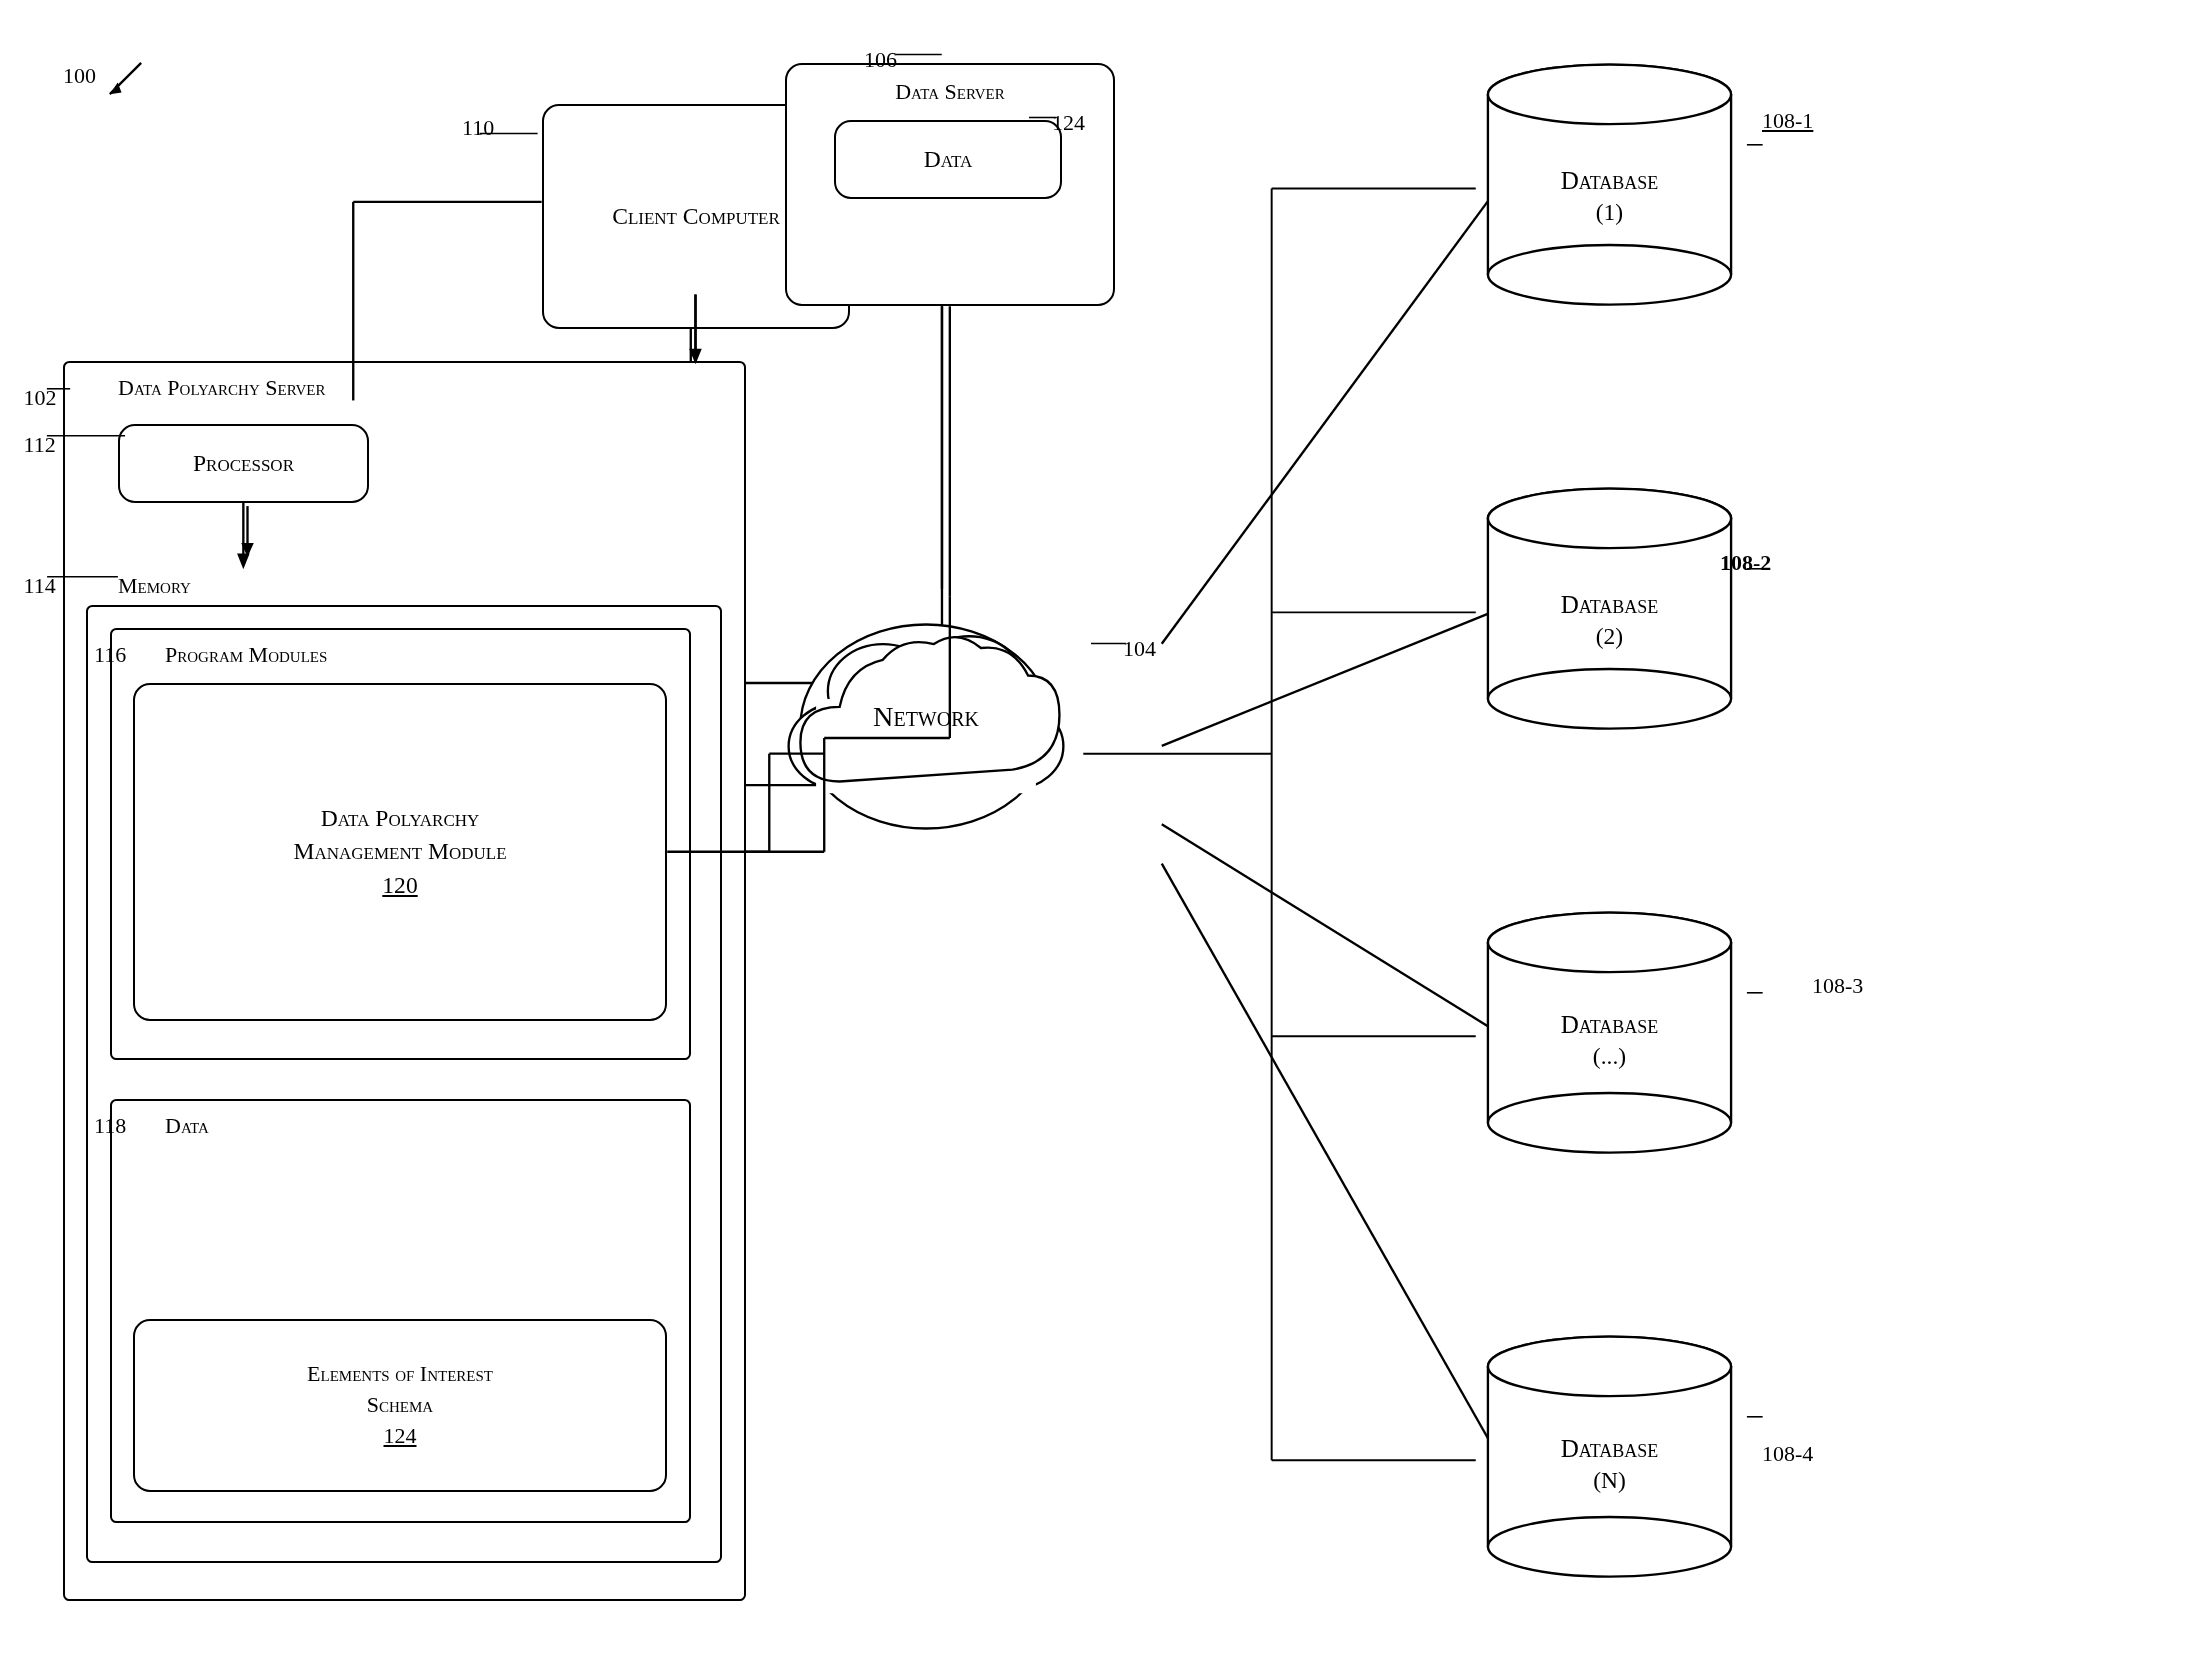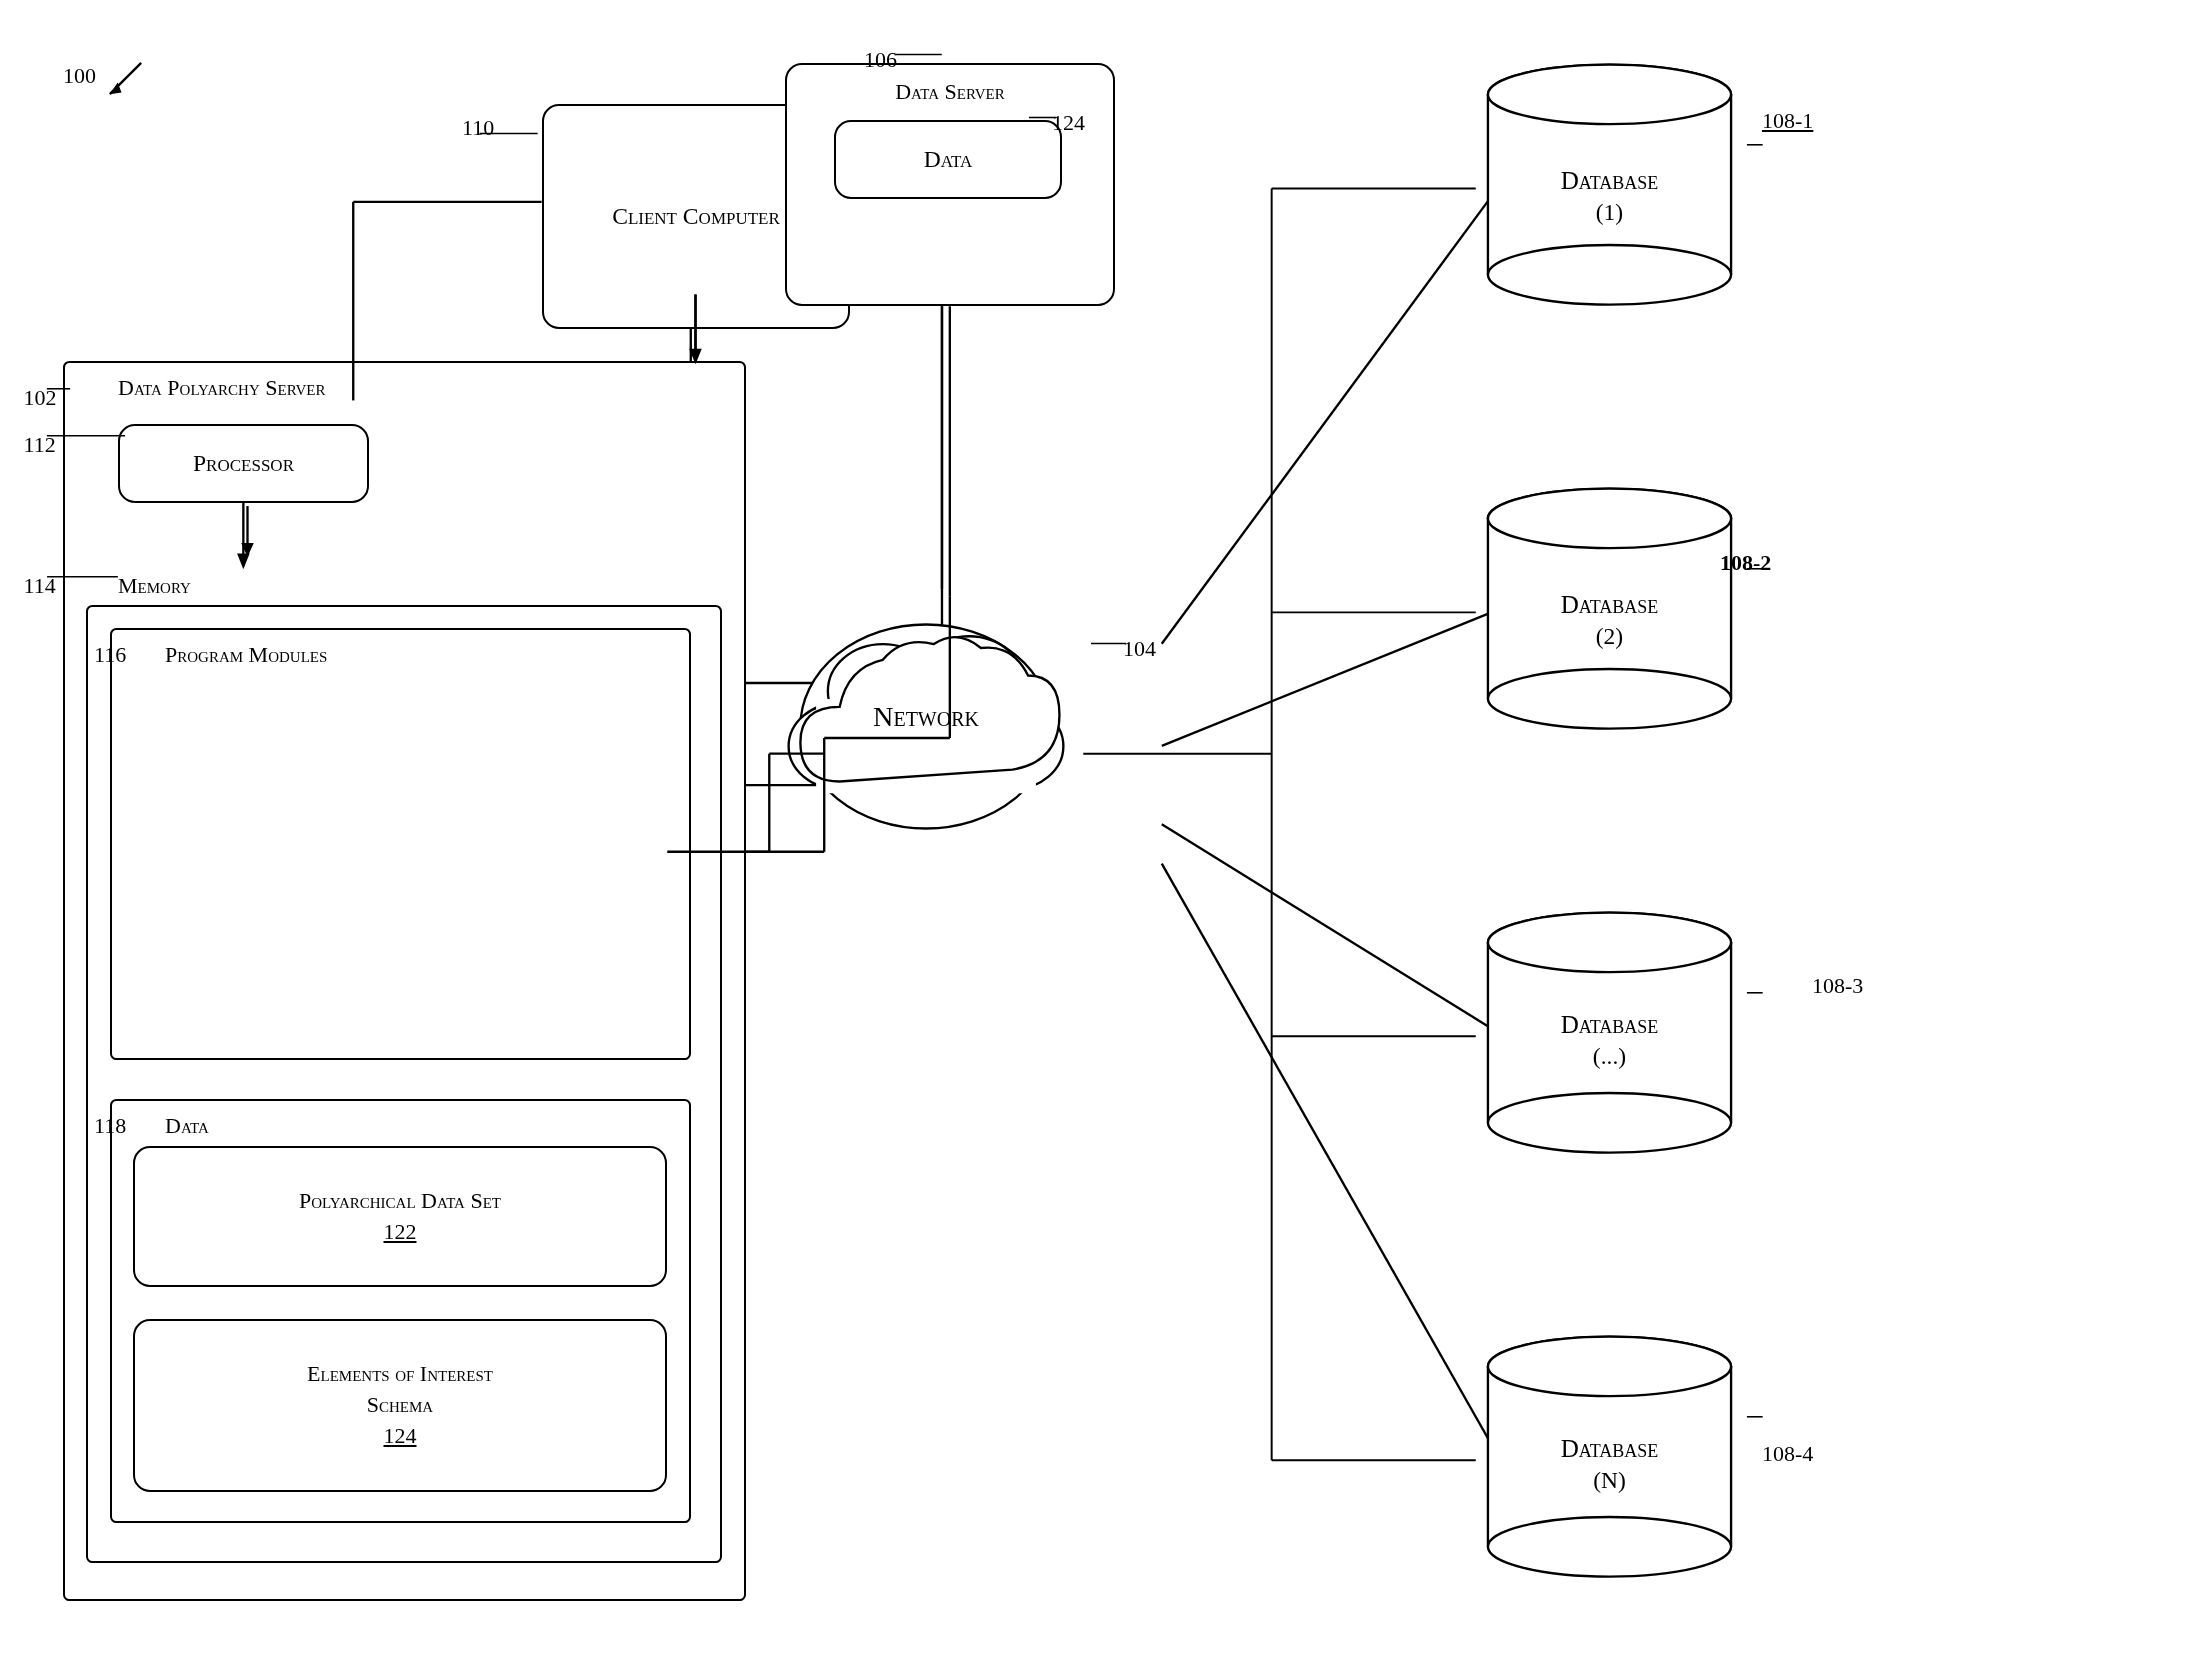--- a/index.html
+++ b/index.html
@@ -170,33 +170,33 @@
 
   <div class="box" style="top:605px; left:86px; width:636px; height:958px; border-radius:6.3px;">
   </div>
 
   <div class="box" style="top:628px; left:110px; width:581px; height:432px; border-radius:6.3px;">
   </div>
   <div style="position:absolute; top:642px; left:165px; font-size:22px; font-variant:small-caps;">Program Modules</div>
 
   <div class="ref-number" style="top:642px; left:94px;">116</div>
 
+  <div class="box box-rounded" style="top:683px; left:133px; width:534px; height:338px;">
+    <div style="text-align:center; font-size:23.6px; font-variant:small-caps; line-height:1.4;">
+      Data Polyarchy<br>Management Module<br>
+      <span style="text-decoration:underline; font-size:23.6px;">120</span>
+    </div>
+  </div>
 
   <div class="box" style="top:1099px; left:110px; width:581px; height:424px; border-radius:6.3px;">
   </div>
   <div style="position:absolute; top:1113px; left:165px; font-size:22px; font-variant:small-caps;">Data</div>
 
   <div class="ref-number" style="top:1113px; left:94px;">118</div>
 
-  <div class="box box-rounded" style="top:1146px; left:133px; width:534px; height:141px;">
-    <div style="text-align:center; font-size:22px; font-variant:small-caps; line-height:1.4;">
-      Polyarchical Data Set<br>
-      <span style="text-decoration:underline;">122</span>
-    </div>
-  </div>
 
   <div class="box box-rounded" style="top:1319px; left:133px; width:534px; height:173px;">
     <div style="text-align:center; font-size:22px; font-variant:small-caps; line-height:1.4;">
       Elements of Interest<br>Schema<br>
       <span style="text-decoration:underline;">124</span>
     </div>
   </div>
 
   <svg style="position:absolute;top:63px;left:1476px;" width="267" height="251" viewBox="0 0 340 320">
     <ellipse cx="170" cy="40" rx="155" ry="38" fill="white" stroke="black" stroke-width="3"></ellipse>

